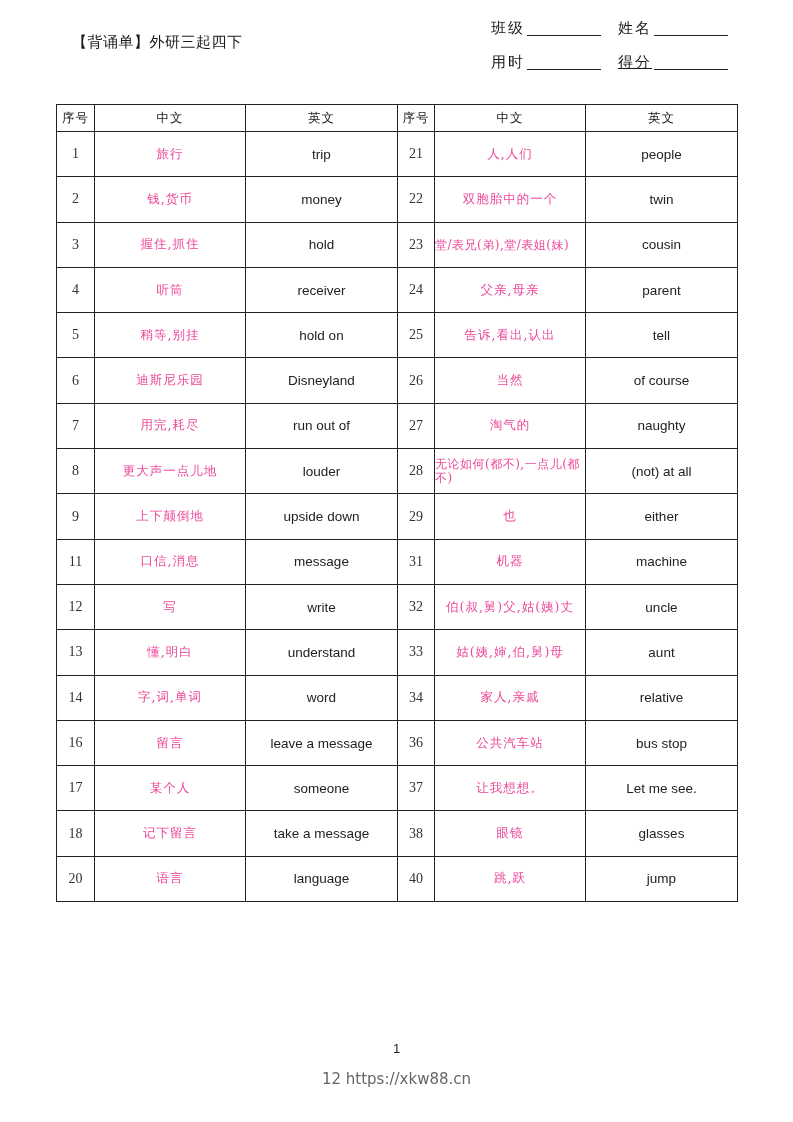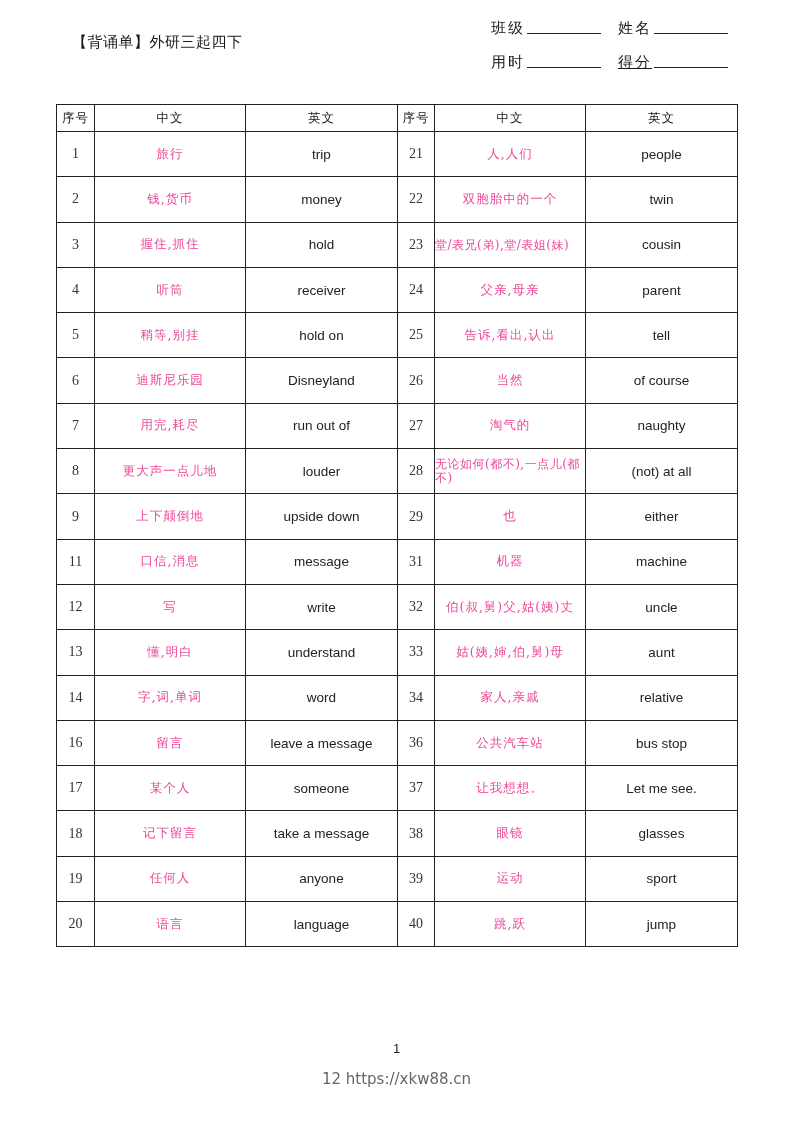--- a/index.html
+++ b/index.html
@@ -1,19 +1,19 @@
 <!DOCTYPE html>
 <html><head>
 <meta charset="utf-8">
 <style>
   html, body { margin: 0; padding: 0; background: #ffffff; }
   body { width: 793px; height: 1122px; position: relative; overflow: hidden;
          font-family: "DejaVu Serif", serif; color: #1a1a1a; }
   .title { position: absolute; left: 72px; top: 33px; font-size: 15px; letter-spacing: 0.5px; }
-  .field { position: absolute; font-size: 15px; letter-spacing: 2px; display: flex; align-items: flex-start; }
+  .field { position: absolute; font-size: 15px; letter-spacing: 2px; display: flex; align-items: center; }
   .field .line { display: inline-block; width: 74px; border-bottom: 1.3px solid #222; height: 14px; margin-left: 2px; }
   table { position: absolute; left: 56px; top: 104px; border-collapse: collapse; table-layout: fixed; width: 681px; }
   td, th { border: 1px solid #222; text-align: center; vertical-align: middle; padding: 0; overflow: hidden; }
   th { height: 26px; font-weight: normal; font-size: 12.5px; font-family: "DejaVu Serif", serif; letter-spacing: 1px; }
   td { height: 44.3px; }
   td.num { font-family: "Liberation Serif", serif; font-size: 14px; color: #333; }
   td.zh { font-family: "DejaVu Serif", serif; font-size: 12.5px; letter-spacing: 1px; color: #ec4899; }
   td.zh.wrap { text-align: left; font-size: 12px; line-height: 14px; letter-spacing: 0.5px; word-break: break-all; }
   td.en { font-family: "Liberation Sans", sans-serif; font-size: 13.5px; color: #222; }
   .pageno { position: absolute; left: 0; width: 793px; top: 1041px; text-align: center;
@@ -185,28 +185,20 @@
       </tr>
       <tr>
         <td class="num">18</td>
         <td class="zh">记下留言</td>
         <td class="en">take a message</td>
         <td class="num">38</td>
         <td class="zh">眼镜</td>
         <td class="en">glasses</td>
       </tr>
       <tr>
-        <td class="num">19</td>
-        <td class="zh">任何人</td>
-        <td class="en">anyone</td>
-        <td class="num">39</td>
-        <td class="zh">运动</td>
-        <td class="en">sport</td>
-      </tr>
-      <tr>
         <td class="num">20</td>
         <td class="zh">语言</td>
         <td class="en">language</td>
         <td class="num">40</td>
         <td class="zh">跳,跃</td>
         <td class="en">jump</td>
       </tr>
     </tbody>
 </table>
 

